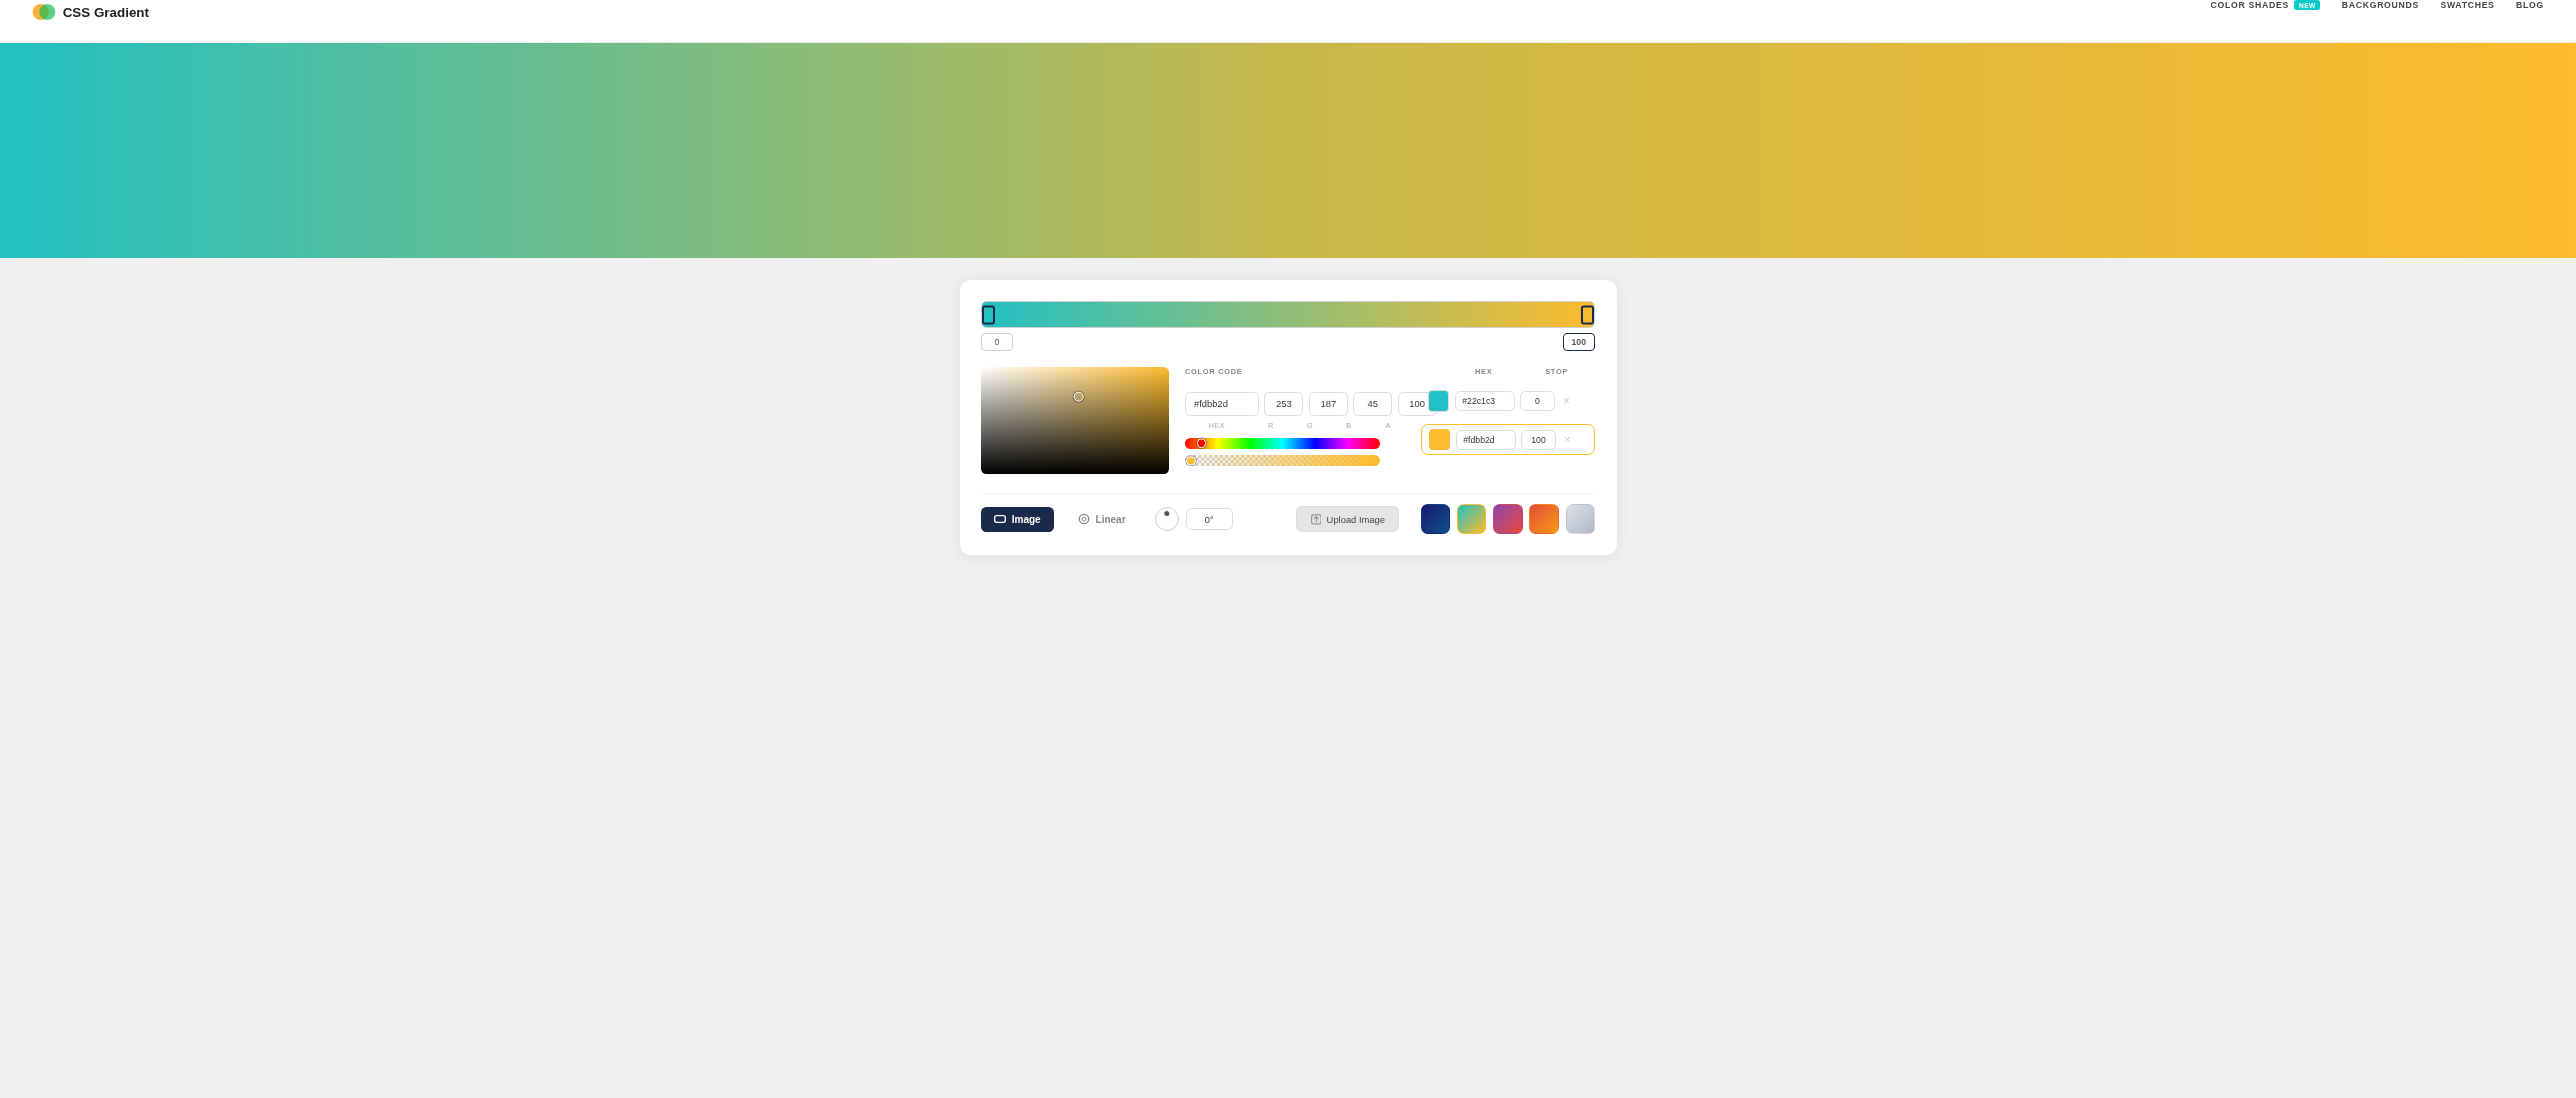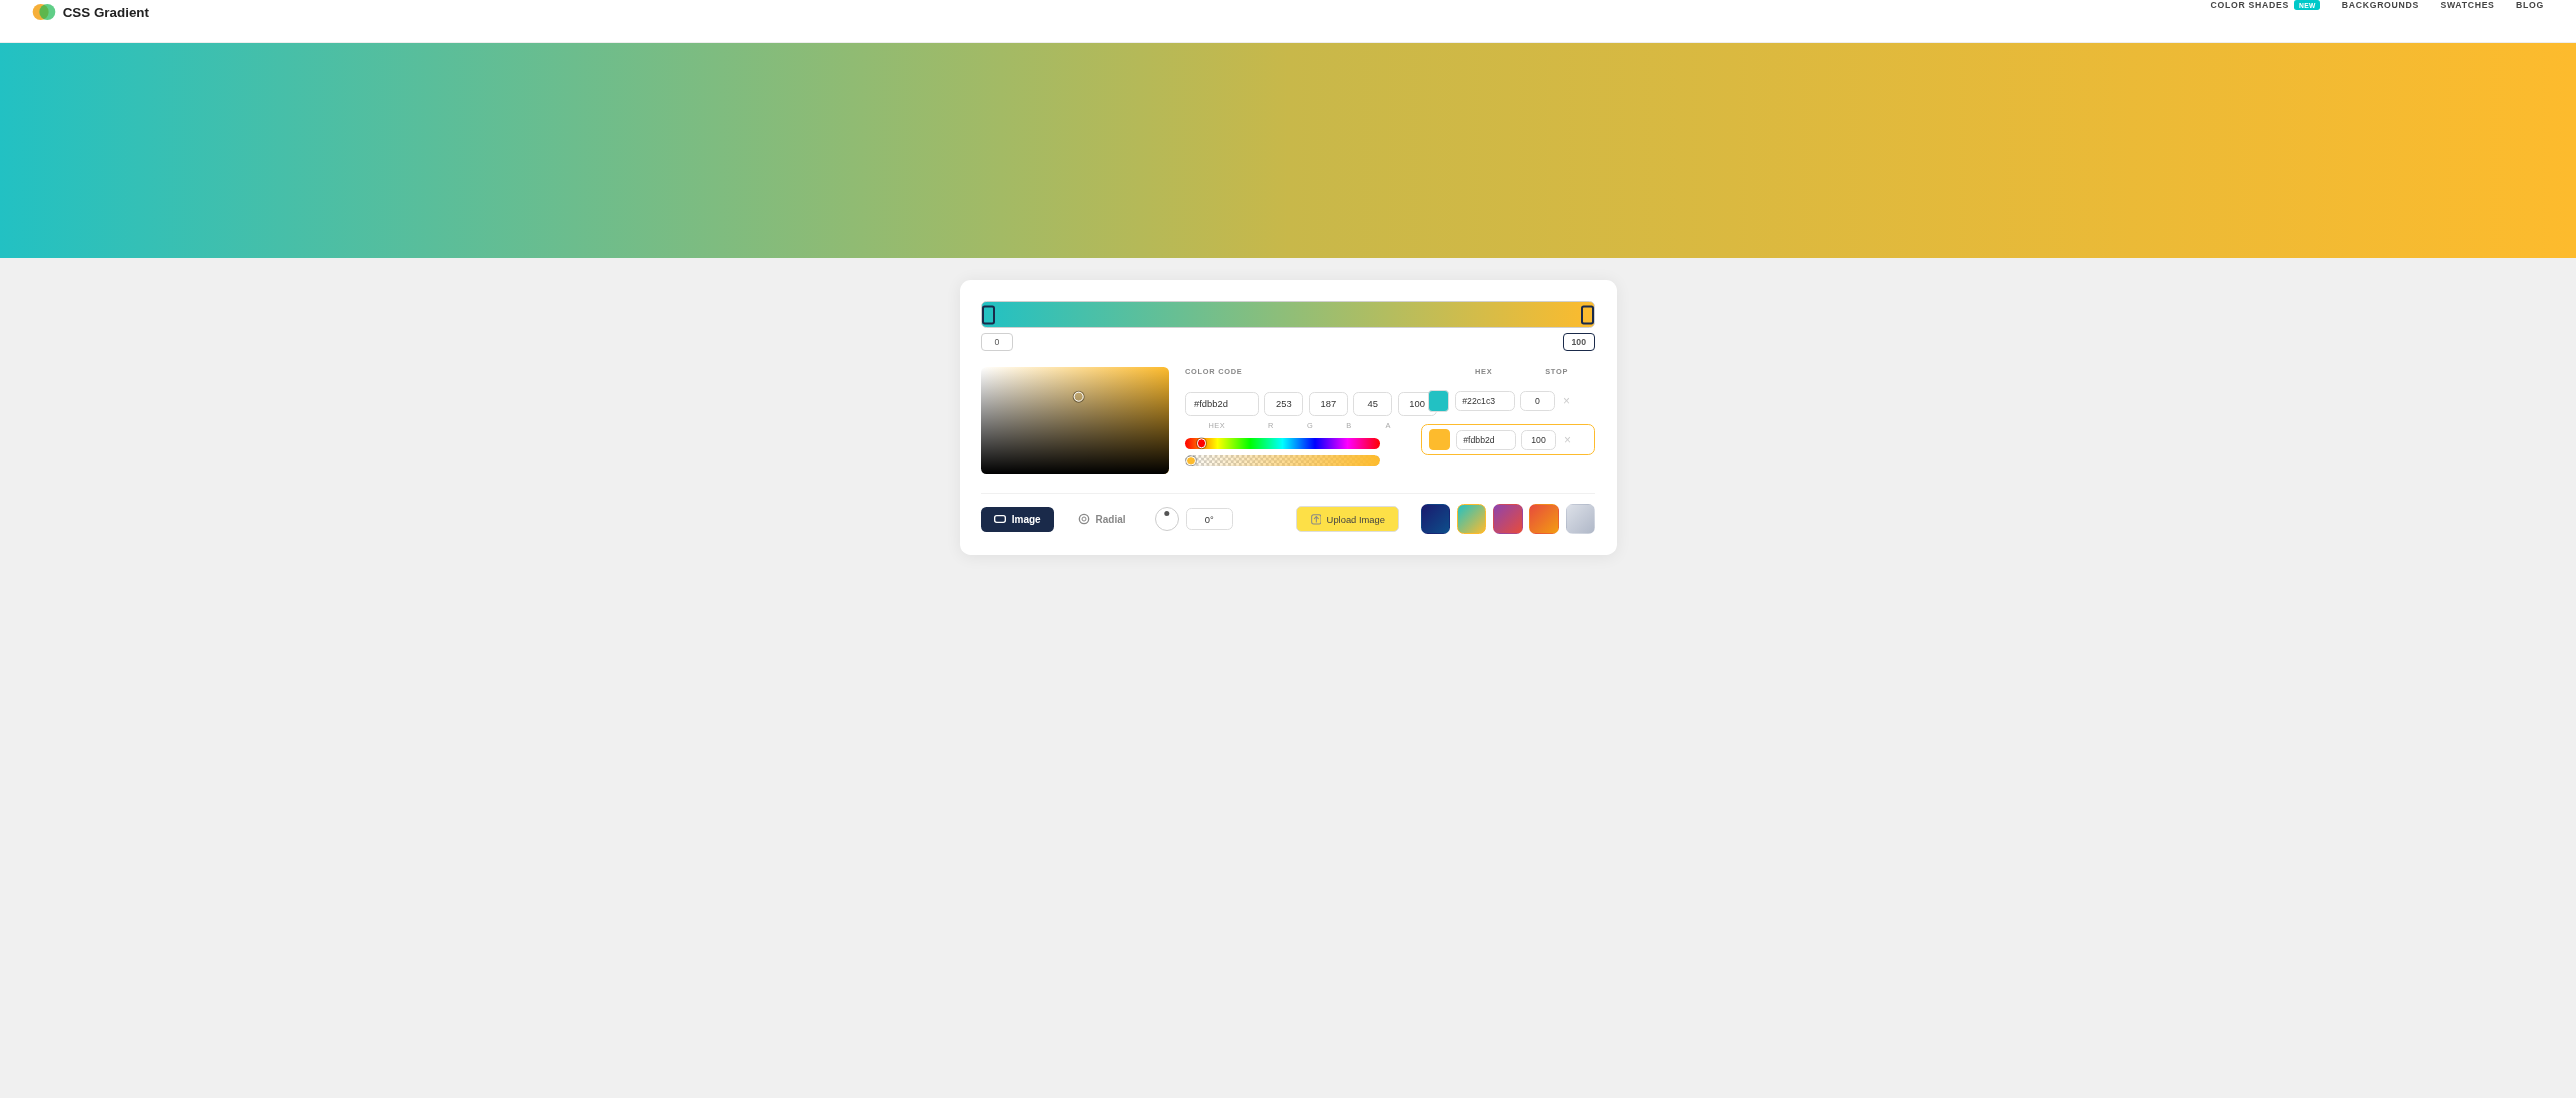--- a/index.html
+++ b/index.html
@@ -425,21 +425,21 @@
       text-align: center;
       outline: none;
     }
     .upload-btn {
       display: flex;
       align-items: center;
       gap: 5.4px;
       padding: 6.7px 13.4px;
       border-radius: 5.4px;
       border: 1px solid #ddd;
-      background: #fde047;
+      background: #e5e5e5;
       font-size: 9.4px;
       font-weight: 500;
       color: #444;
       cursor: pointer;
       margin-left: auto;
     }
 
     
     .preset-swatches {
       display: flex;
@@ -560,21 +560,21 @@
         <svg width="12" height="12" viewBox="0 0 18 18" fill="none">
           <rect x="1" y="4" width="16" height="10" rx="3" stroke="white" stroke-width="2" fill="none"></rect>
         </svg>
         <span>Image</span>
       </button>
       <button class="type-btn inactive">
         <svg width="12" height="12" viewBox="0 0 18 18" fill="none">
           <circle cx="9" cy="9" r="7" stroke="#888" stroke-width="2" fill="none"></circle>
           <circle cx="9" cy="9" r="3" stroke="#888" stroke-width="1.5" fill="none"></circle>
         </svg>
-        <span>Radial</span>
+        <span>Linear</span>
       </button>
 
       <div class="angle-display">
         <div class="angle-circle">
           <div class="angle-circle-dot"></div>
         </div>
         <input type="text" class="angle-input-box" value="0°" style="">
       </div>
 
       <button class="upload-btn">

